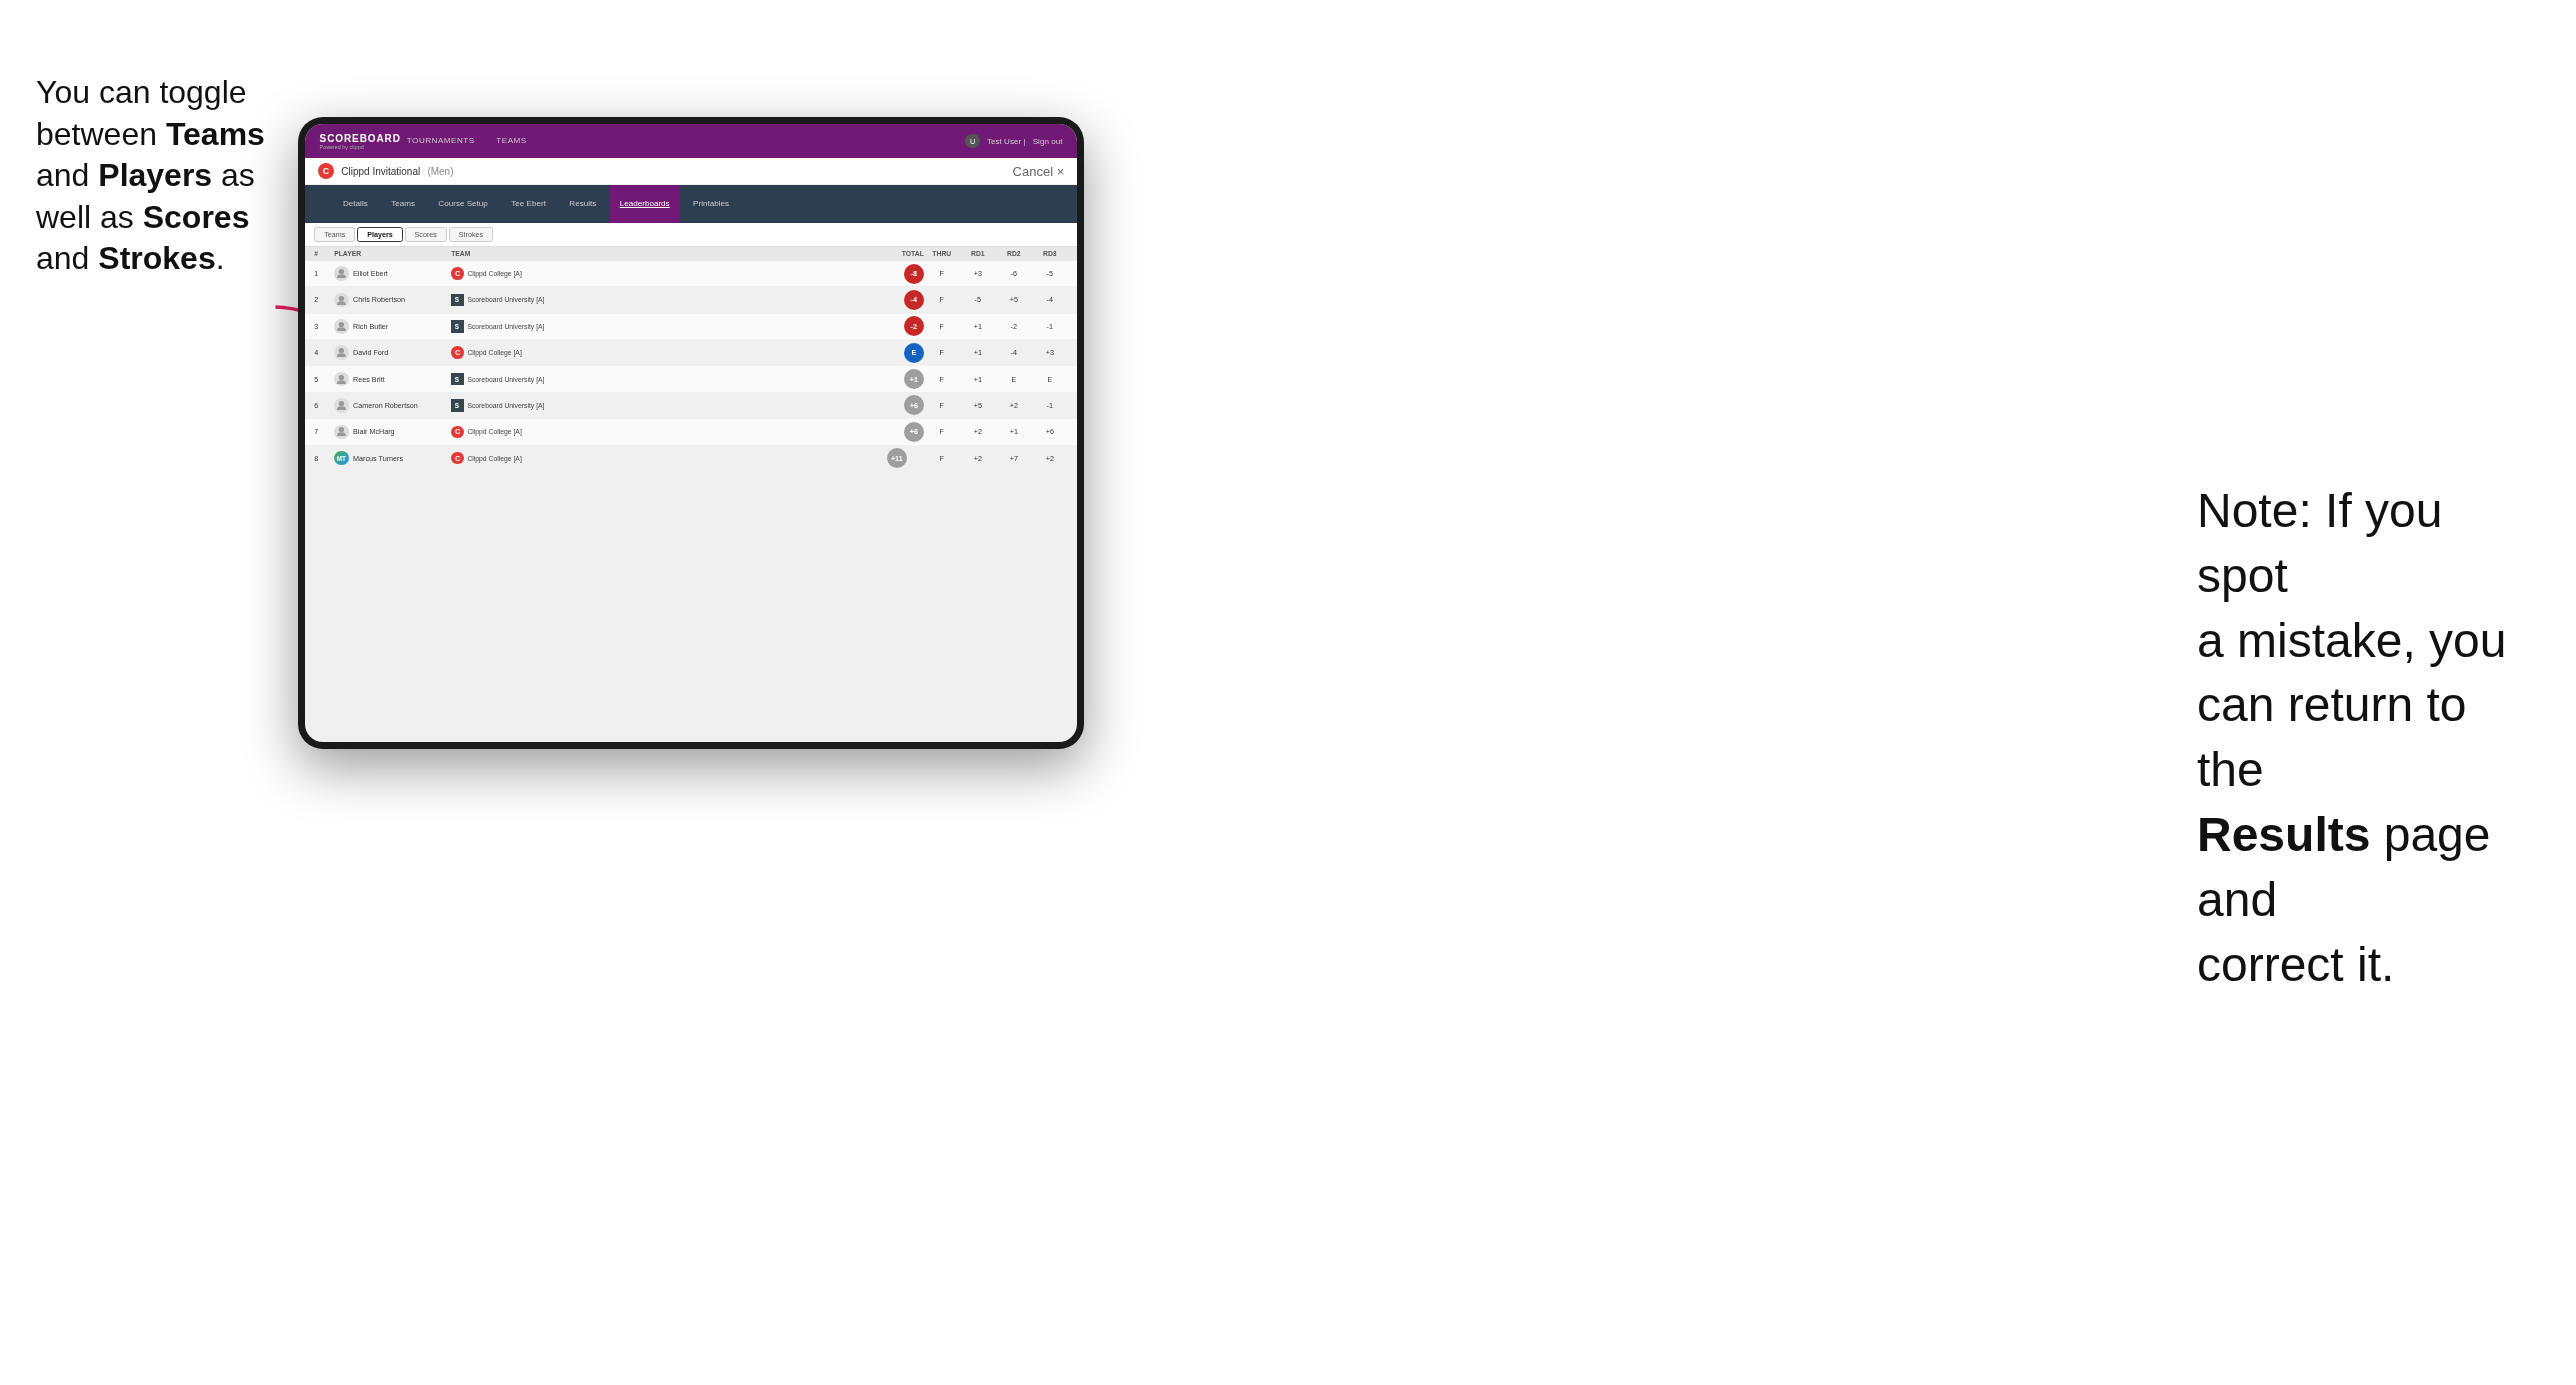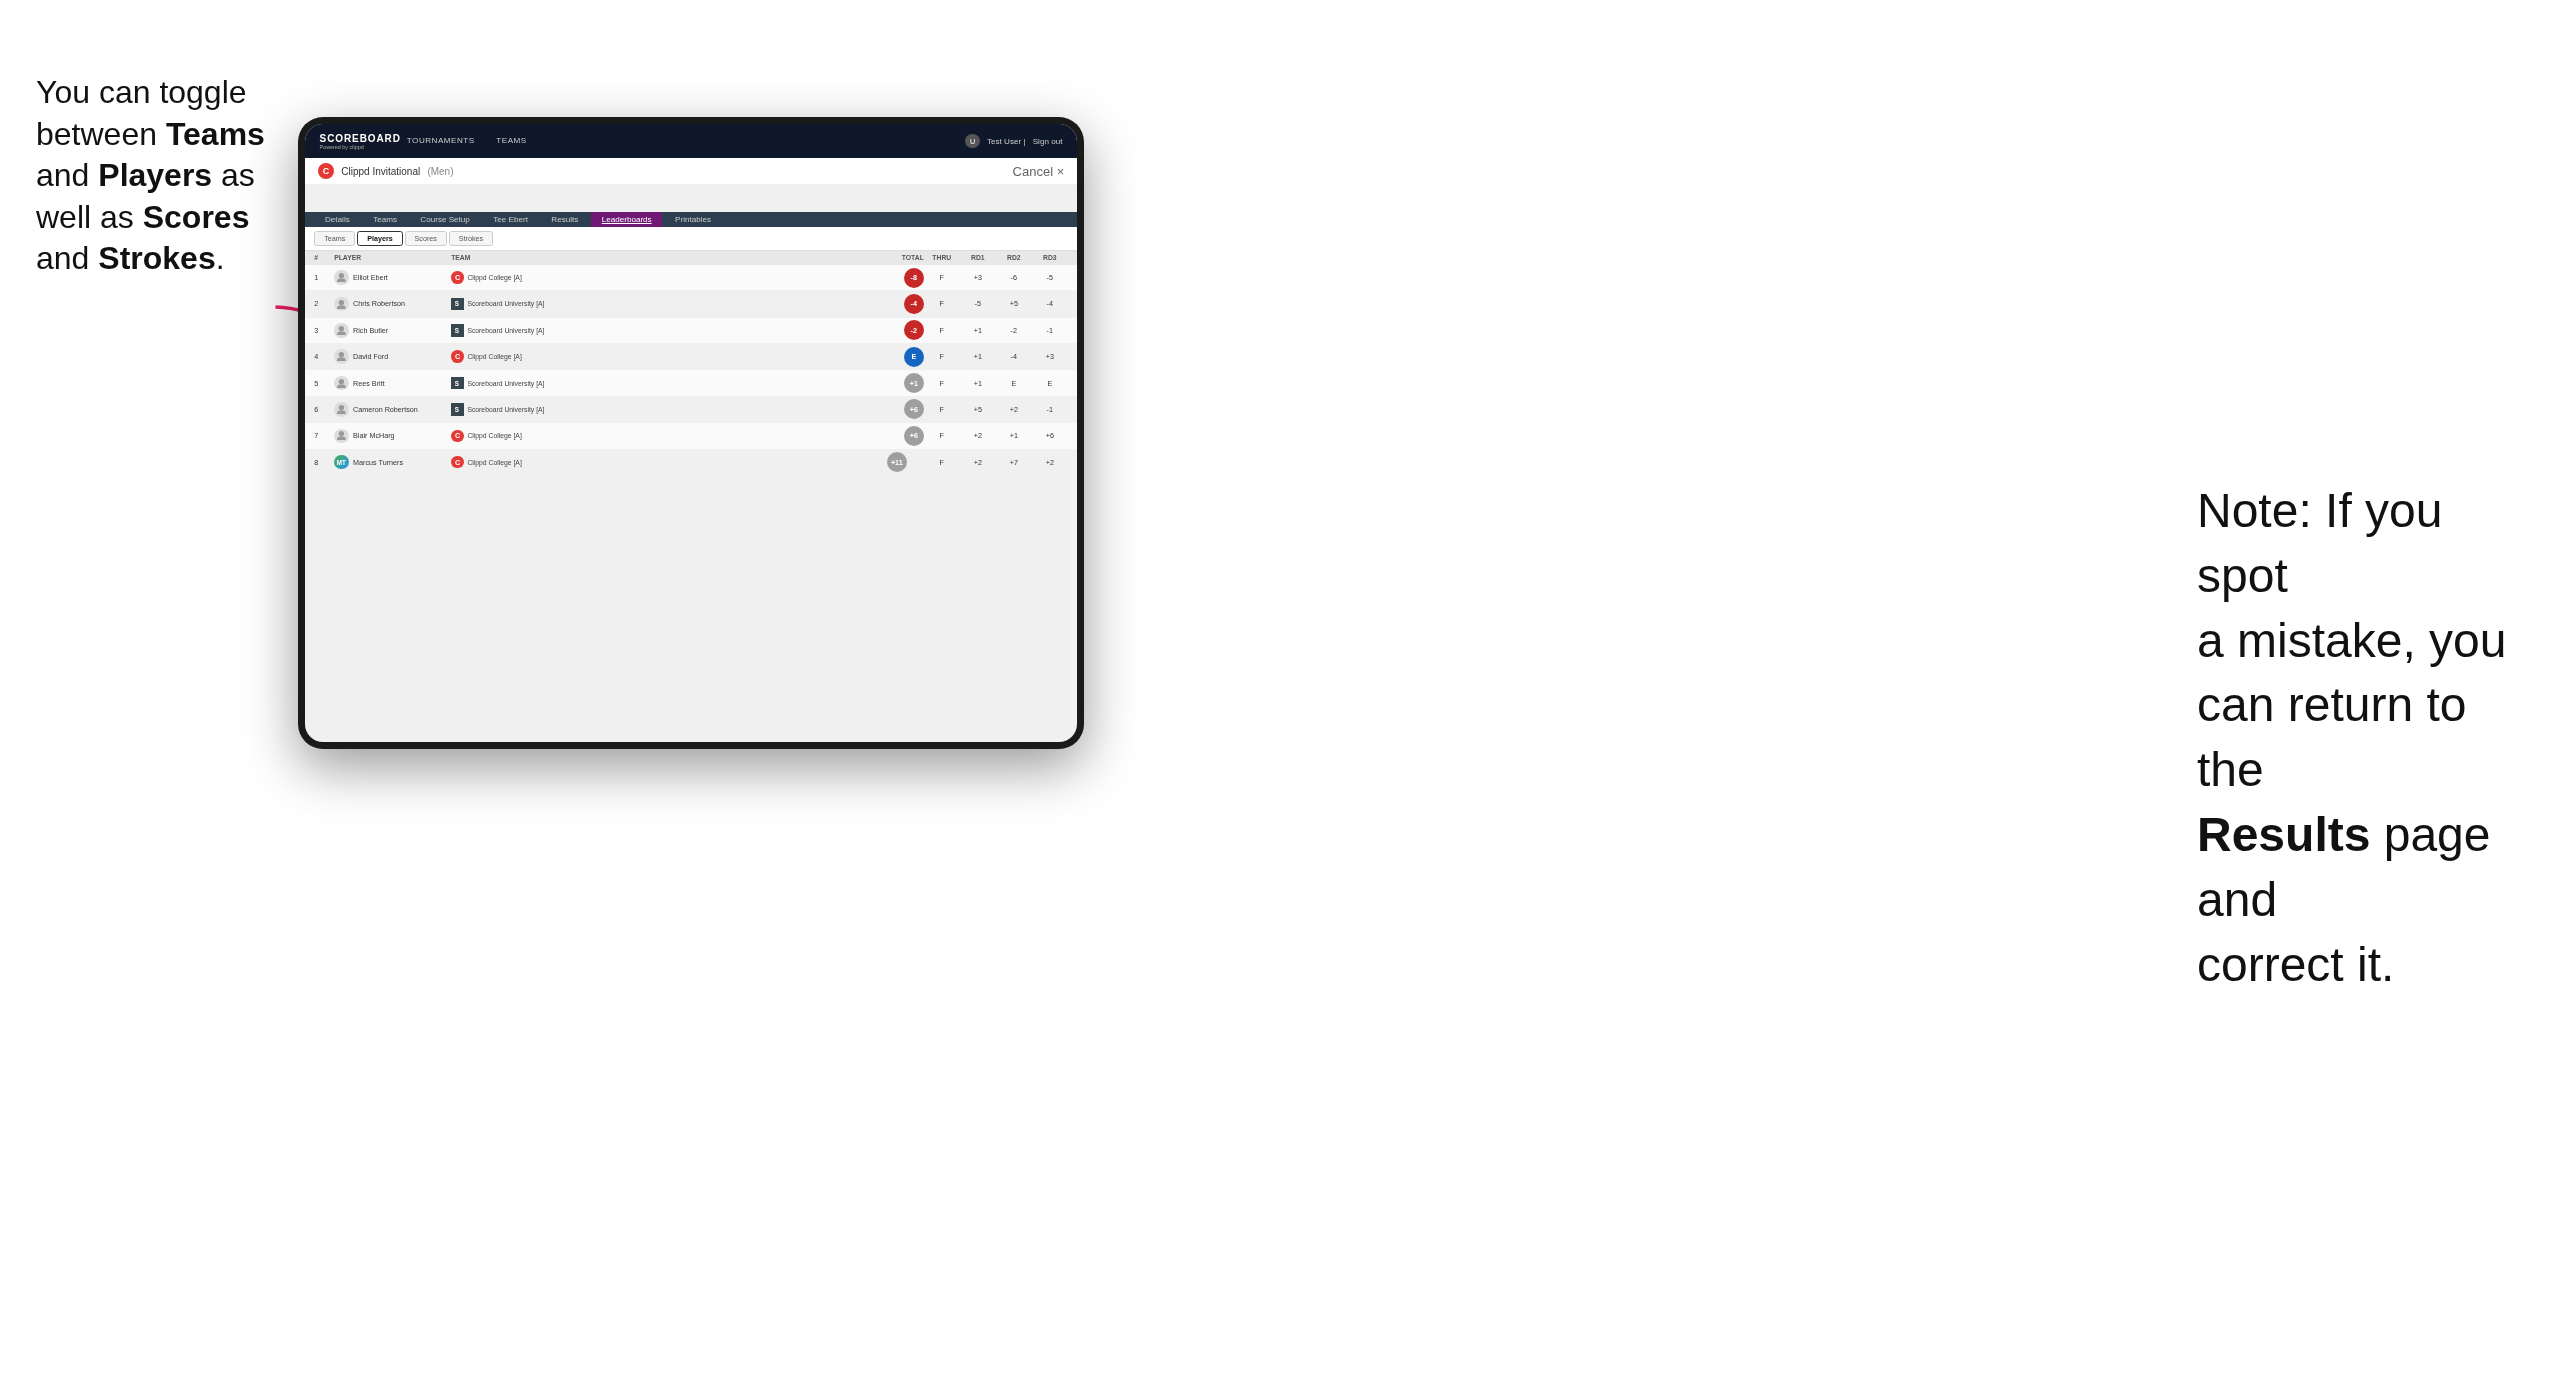--- a/index.html
+++ b/index.html
@@ -51,21 +51,21 @@
     .tablet-screen {
       width: 100%;
       height: 100%;
       background: #f0f0f0;
       border-radius: 18px;
       overflow: hidden;
     }
 
     
     .app-header {
-      background: #0f172a;
+      background: #701a75;
       height: 34px;
       display: flex;
       align-items: center;
       padding: 0 14.4px;
       justify-content: space-between;
     }
     .scoreboard-logo {
       display: flex;
       flex-direction: column;
     }
@@ -143,26 +143,25 @@
     }
     .cancel-btn {
       font-size: 13px;
       color: #666;
       cursor: pointer;
     }
 
     
     .tabs-nav {
       background: #2c3e50;
-      height: 15px;
+      height: 38px;
       display: flex;
       align-items: stretch;
-      padding: 0 9px;
+      padding: 0 27px;
       gap: 1.8px;
-      margin-top: 27px;
     }
     .tab-item {
       padding: 0 10.8px;
       font-size: 8.1px;
       color: #ccc;
       display: flex;
       align-items: center;
       cursor: pointer;
       border-bottom: 1.8px solid transparent;
     }

